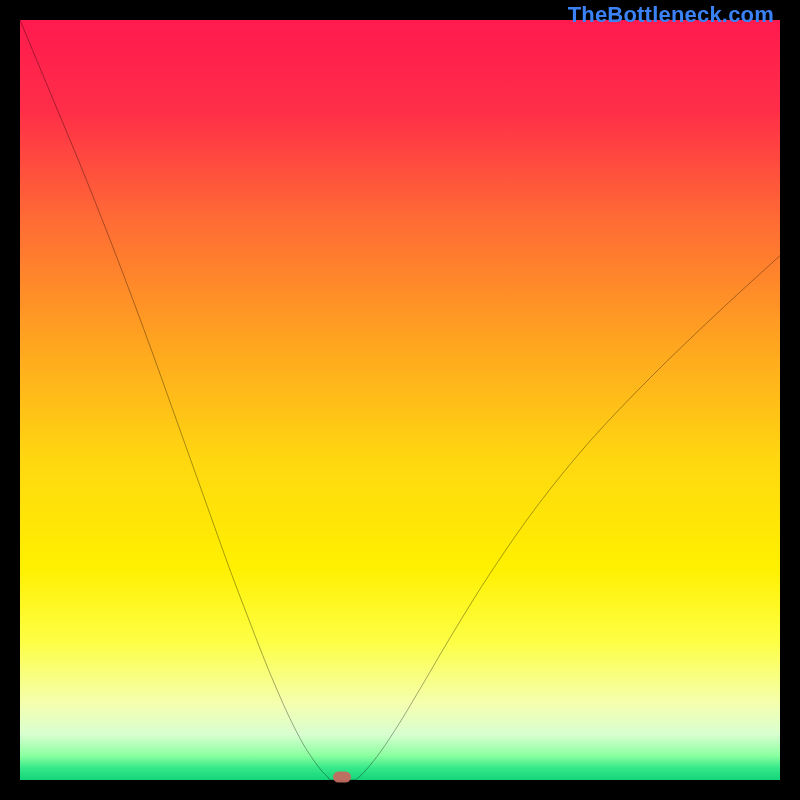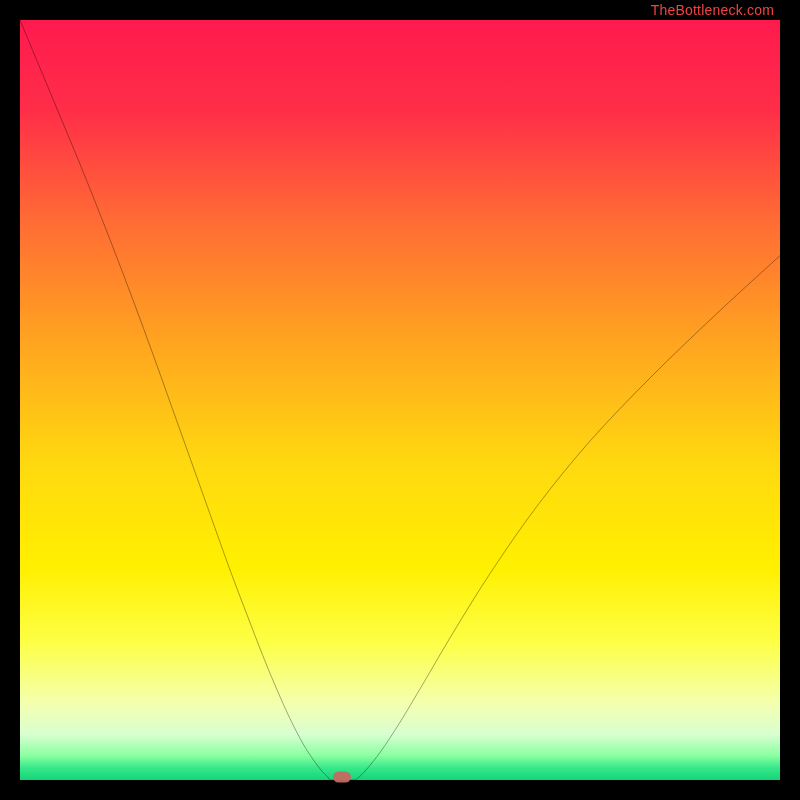--- a/index.html
+++ b/index.html
@@ -37,23 +37,23 @@
     width: 18px;
     height: 11px;
     border-radius: 6px;
     transform: translate(-50%, -50%);
     opacity: 0.95;
   }
   .watermark {
     position: absolute;
     top: 2px;
     right: 26px;
-    color: #ef4444;
-    font-size: 14px;
-    font-weight: 400;
+    color: #3b82f6;
+    font-size: 22px;
+    font-weight: 700;
     letter-spacing: 0.2px;
     user-select: none;
   }
 </style>
 </head>
 <body>
 
 <div class="frame">
   <div class="plot">
     <svg class="gradient" viewBox="0 0 100 100" preserveAspectRatio="none">

